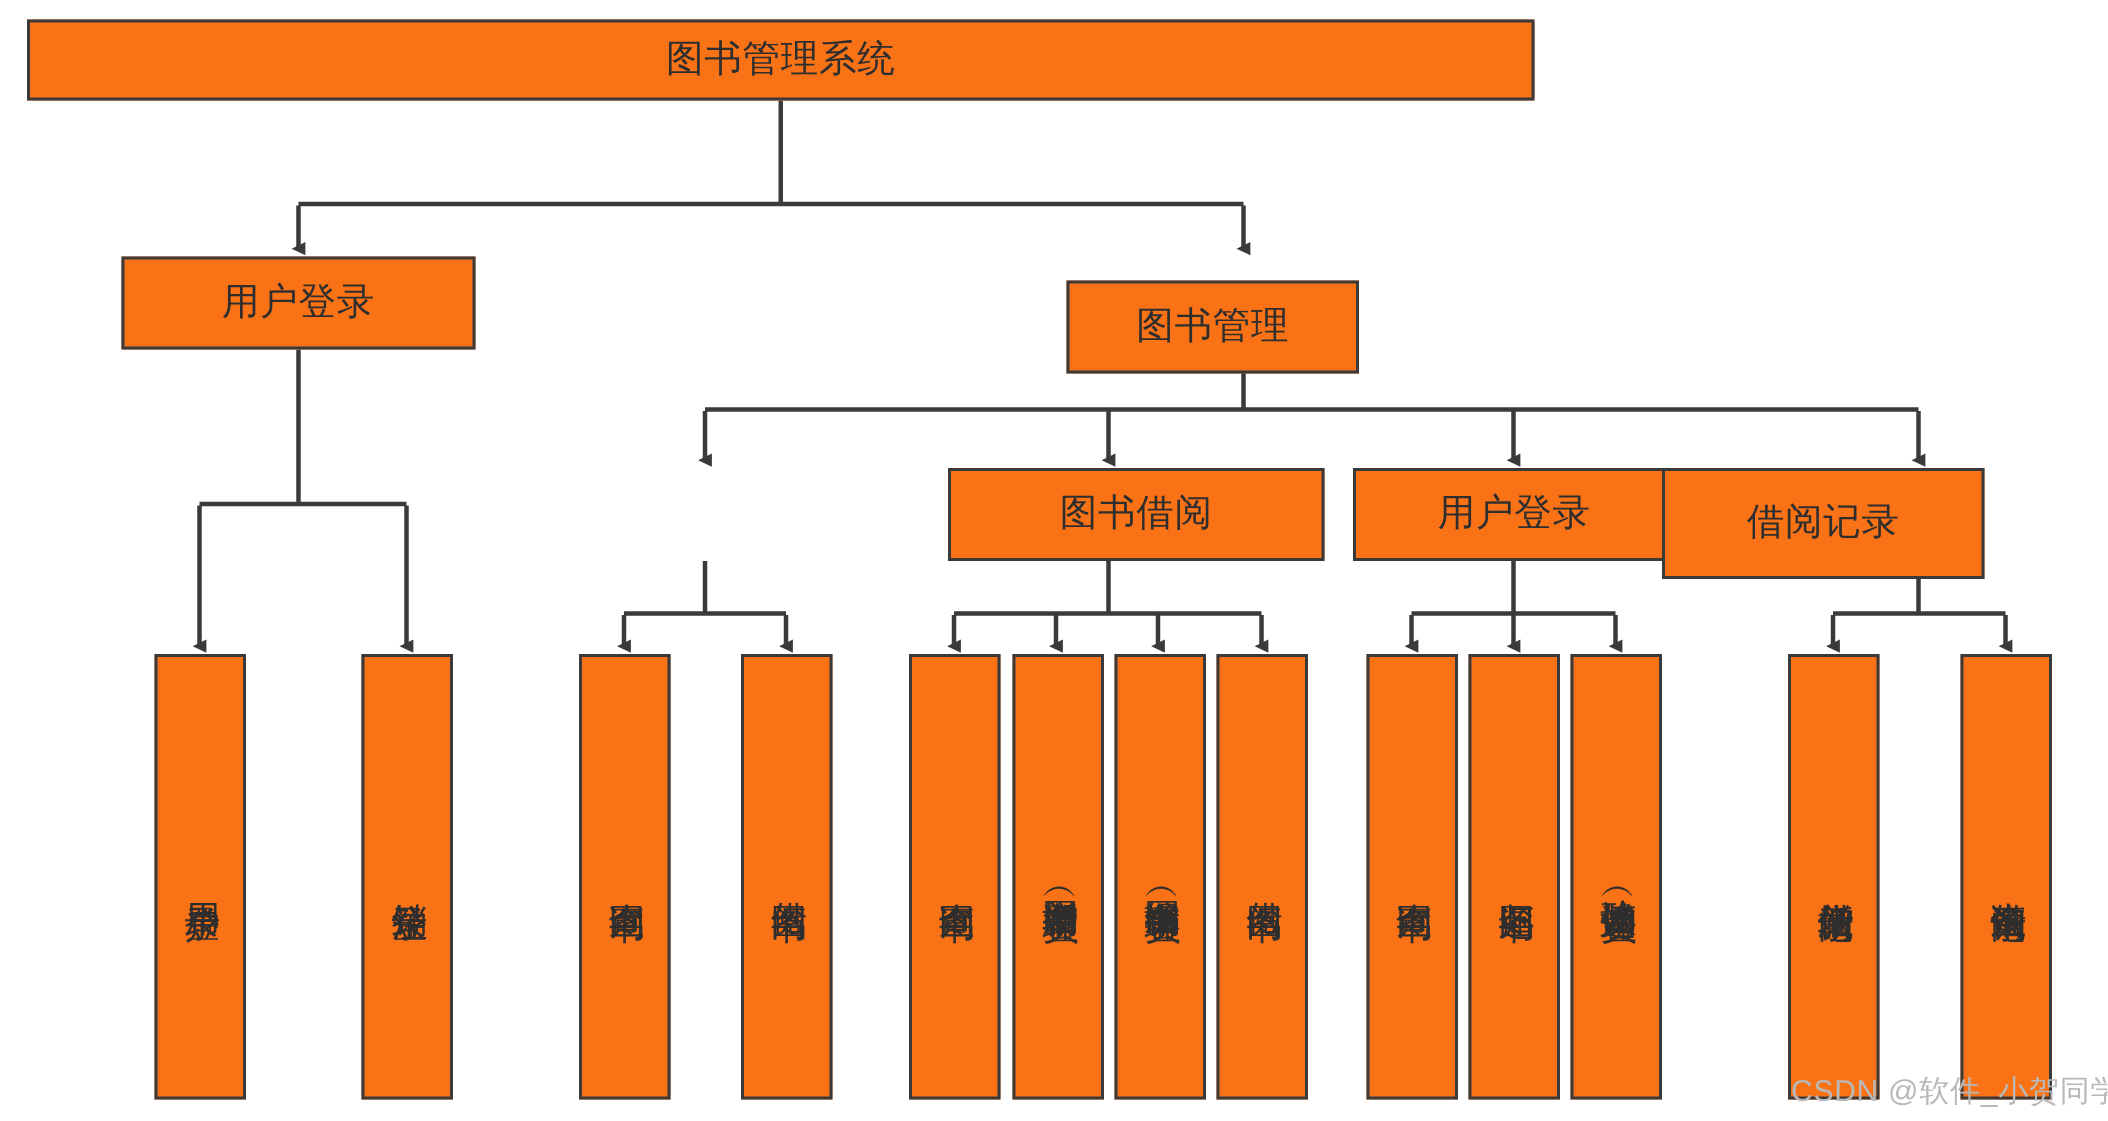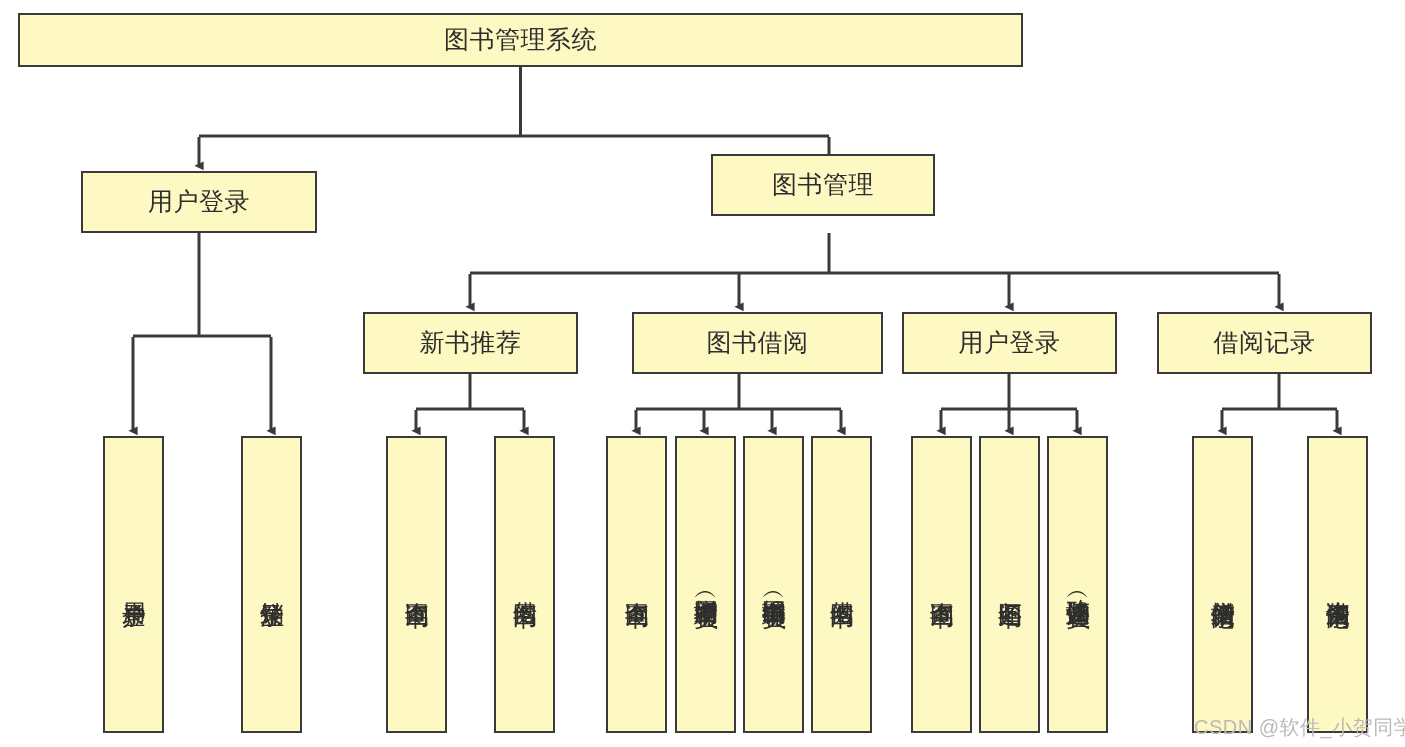--- a/index.html
+++ b/index.html
@@ -22,21 +22,21 @@
     position: absolute;
     left: 0;
     top: 0;
     width: 1405px;
     height: 747px;
     pointer-events: none;
   }
   .node {
     position: absolute;
     box-sizing: border-box;
-    background: #fef9c3;
+    background: #f97316;
     border: 2px solid #3a3a3a;
     display: flex;
     align-items: center;
     justify-content: center;
     z-index: 2;
   }
   .node .lbl {
     color: #2e2e2e;
     font-size: 25px;
     line-height: 1.18;
@@ -122,34 +122,31 @@
     </g>
   </svg>
 
   <div class="node" style="left:18px; top:13px; width:1005px; height:54px;">
     <span class="lbl">图书管理系统</span>
   </div>
 
   <div class="node" style="left:81px; top:171px; width:236px; height:62px;">
     <span class="lbl">用户登录</span>
   </div>
-  <div class="node" style="left:711px; top:154px; width:224px; height:62px;">
+  <div class="node" style="left:711px; top:187px; width:195px; height:62px;">
     <span class="lbl">图书管理</span>
   </div>
 
-  <div class="node" style="left:363px; top:312px; width:215px; height:62px;">
-    <span class="lbl">新书推荐</span>
-  </div>
   <div class="node" style="left:632px; top:312px; width:251px; height:62px;">
     <span class="lbl">图书借阅</span>
   </div>
   <div class="node" style="left:902px; top:312px; width:215px; height:62px;">
     <span class="lbl">用户登录</span>
   </div>
-  <div class="node" style="left:1157px; top:312px; width:215px; height:62px;">
+  <div class="node" style="left:1108px; top:312px; width:215px; height:74px;">
     <span class="lbl">借阅记录</span>
   </div>
 
   <div class="node leaf" style="left:103px; top:436px; width:61px; height:297px;">
     <span class="lbl">用户登录</span>
   </div>
   <div class="node leaf" style="left:241px; top:436px; width:61px; height:297px;">
     <span class="lbl">注销登录</span>
   </div>
 

